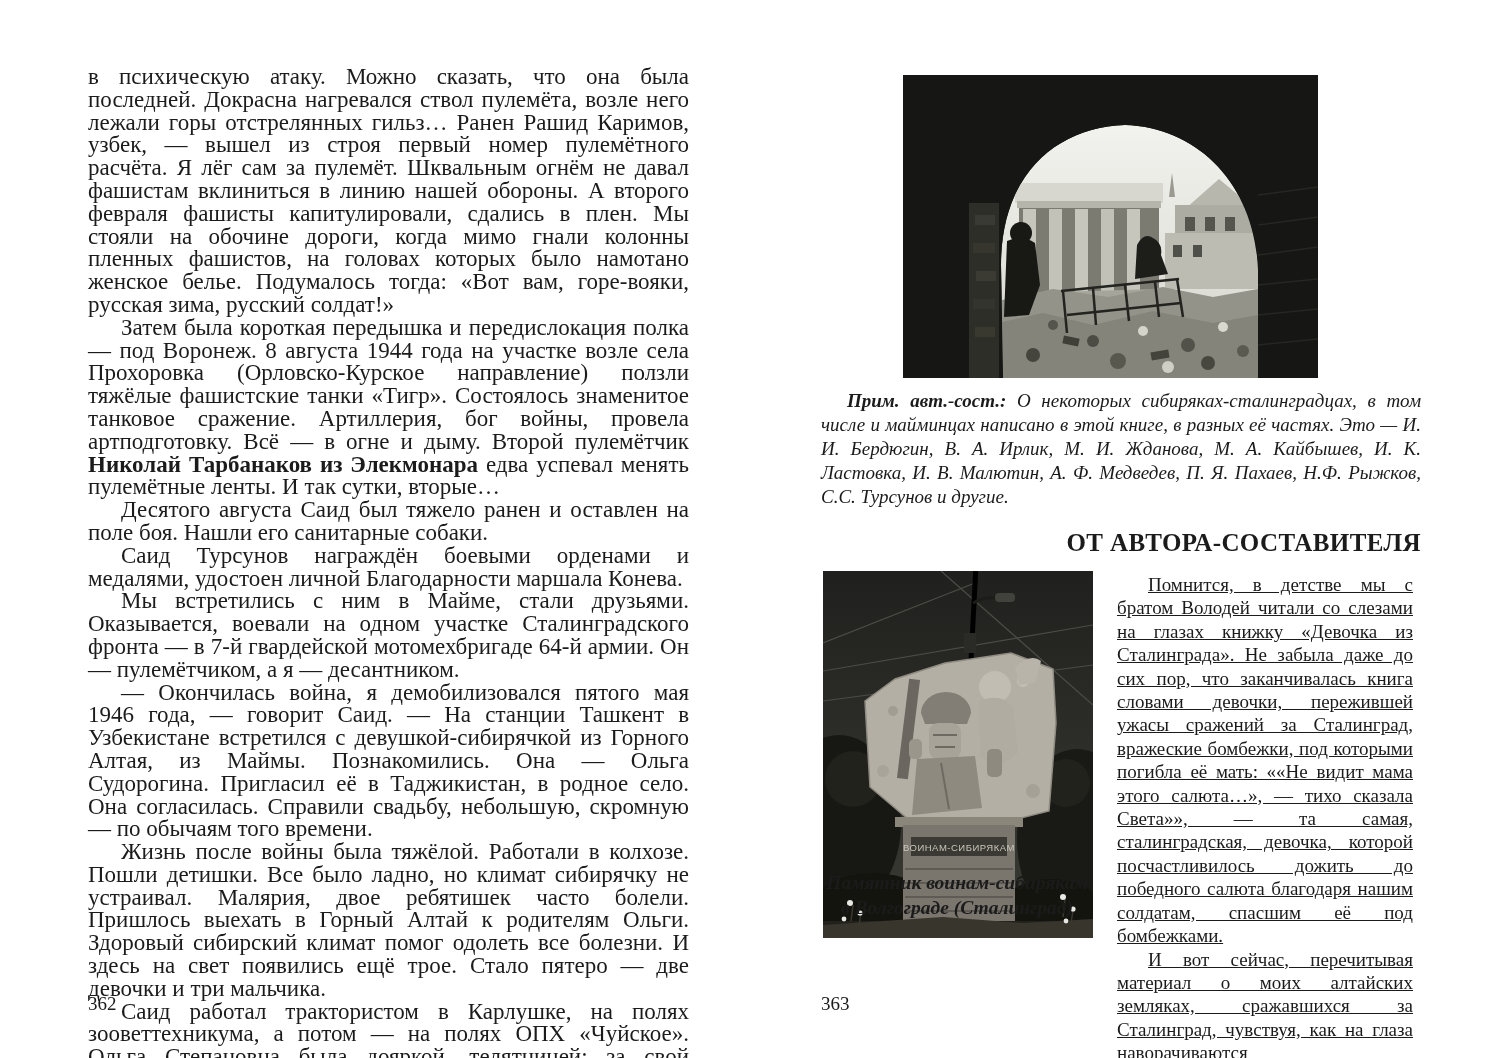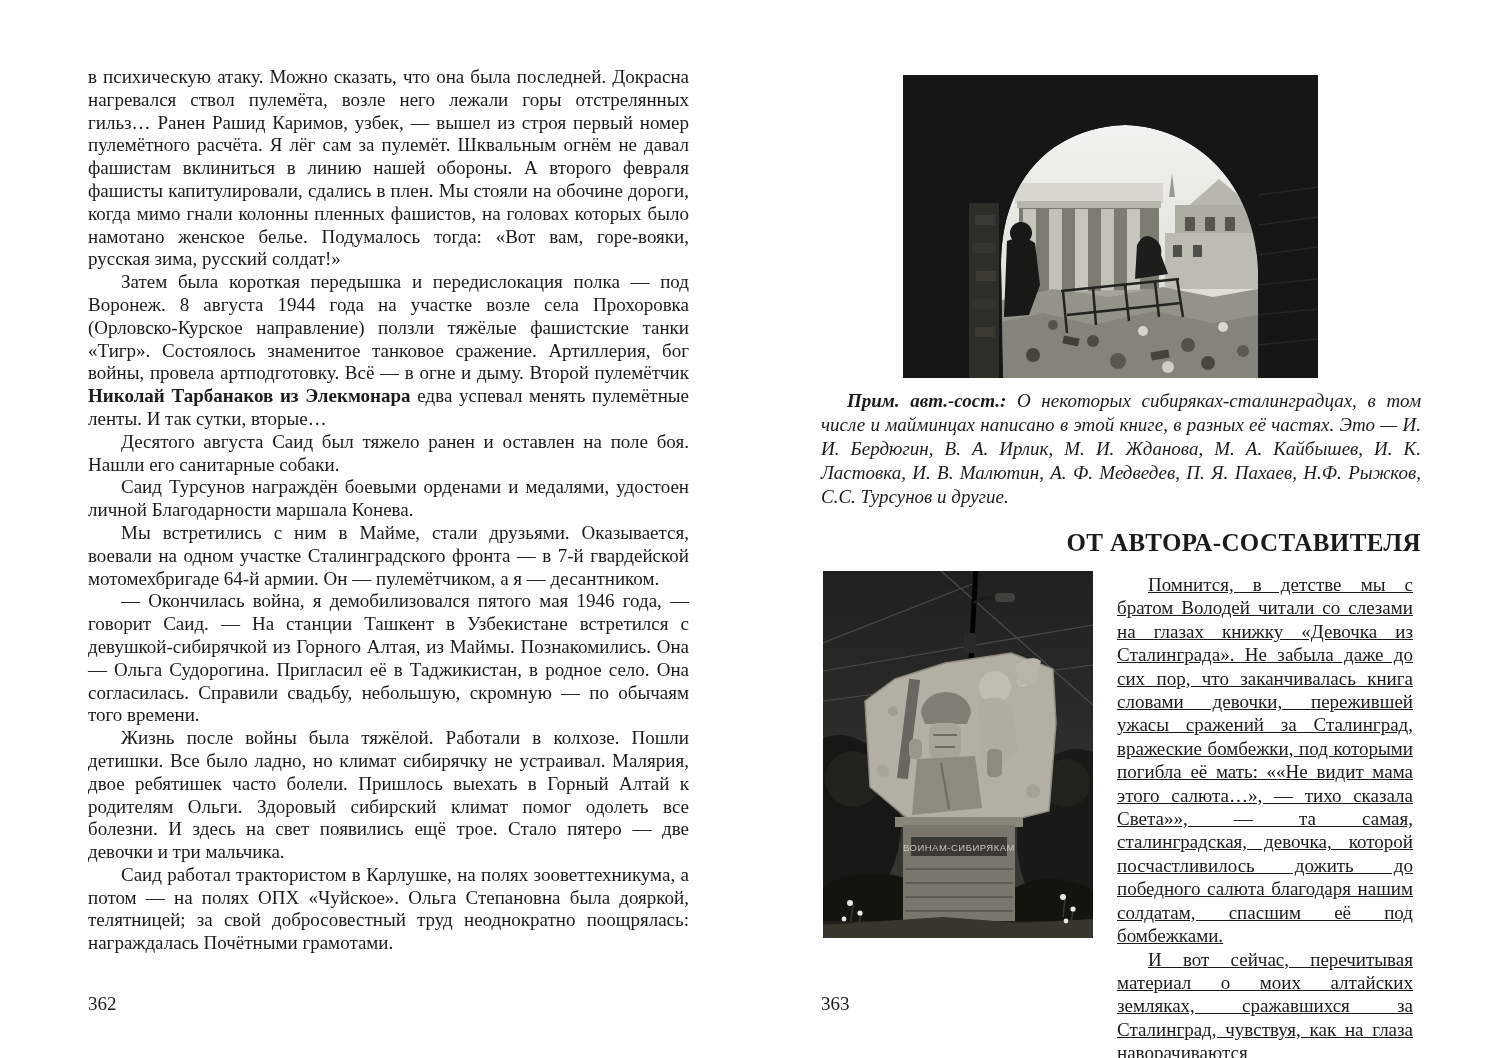--- a/index.html
+++ b/index.html
@@ -5,21 +5,21 @@
   html,body{margin:0;padding:0;}
   body{
     width:1492px;height:1058px;position:relative;
     background:#ffffff;color:#1b1b1b;
     font-family:"Liberation Serif","DejaVu Serif",serif;
     overflow:hidden;
   }
   
   .page-left{position:absolute;left:88px;top:66px;width:601px;}
   .page-left p{
-    margin:0;font-size:19px;line-height:22.8px;
+    margin:0;font-size:23px;line-height:22.8px;
     text-align:justify;text-indent:33px;
   }
   .page-left p.cont{text-indent:0;}
   .bold-inline{font-weight:bold;}
   
   .page-right{position:absolute;left:821px;top:66px;width:600px;}
   .ruins-photo-wrap{margin:9px 0 0 82px;width:415px;height:303px;line-height:0;}
   .note{
     margin-top:11px;font-style:italic;font-size:19px;line-height:24px;
     text-align:justify;text-indent:26px;
@@ -236,20 +236,24 @@
           <g fill="#e8e8e4">
             <circle cx="27" cy="332" r="3"></circle>
               <circle cx="37" cy="342" r="2.6"></circle>
             <circle cx="21" cy="348" r="2.4"></circle>
               <circle cx="240" cy="326" r="3"></circle>
             <circle cx="250" cy="338" r="2.6"></circle>
               <circle cx="243" cy="350" r="2.4"></circle>
           </g>
         </svg>
       </div>
+      <div class="monument-caption">
+        <div>Памятник воинам-сибирякам</div>
+        <div>в Волгограде (Сталинград)</div>
+      </div>
     </div>
     <div class="col-text">
       <p>Помнится, в детстве мы с братом Володей читали со слезами на глазах книжку «Девочка из Сталинграда». Не забыла даже до сих пор, что заканчивалась книга словами девочки, пережившей ужасы сражений за Сталинград, вражеские бомбежки, под которыми погибла её мать: ««Не видит мама этого салюта…», — тихо сказала Света»», — та самая, сталинградская, девочка, которой посчастливилось дожить до победного салюта благодаря нашим солдатам, спасшим её под бомбежками.</p>
       <p>И вот сейчас, перечитывая материал о моих алтайских земляках, сражавшихся за Сталинград, чувствуя, как на глаза наворачиваются</p>
     </div>
   </div>
 </div>
 <div class="page-number right">363</div>
 
 </body></html>

